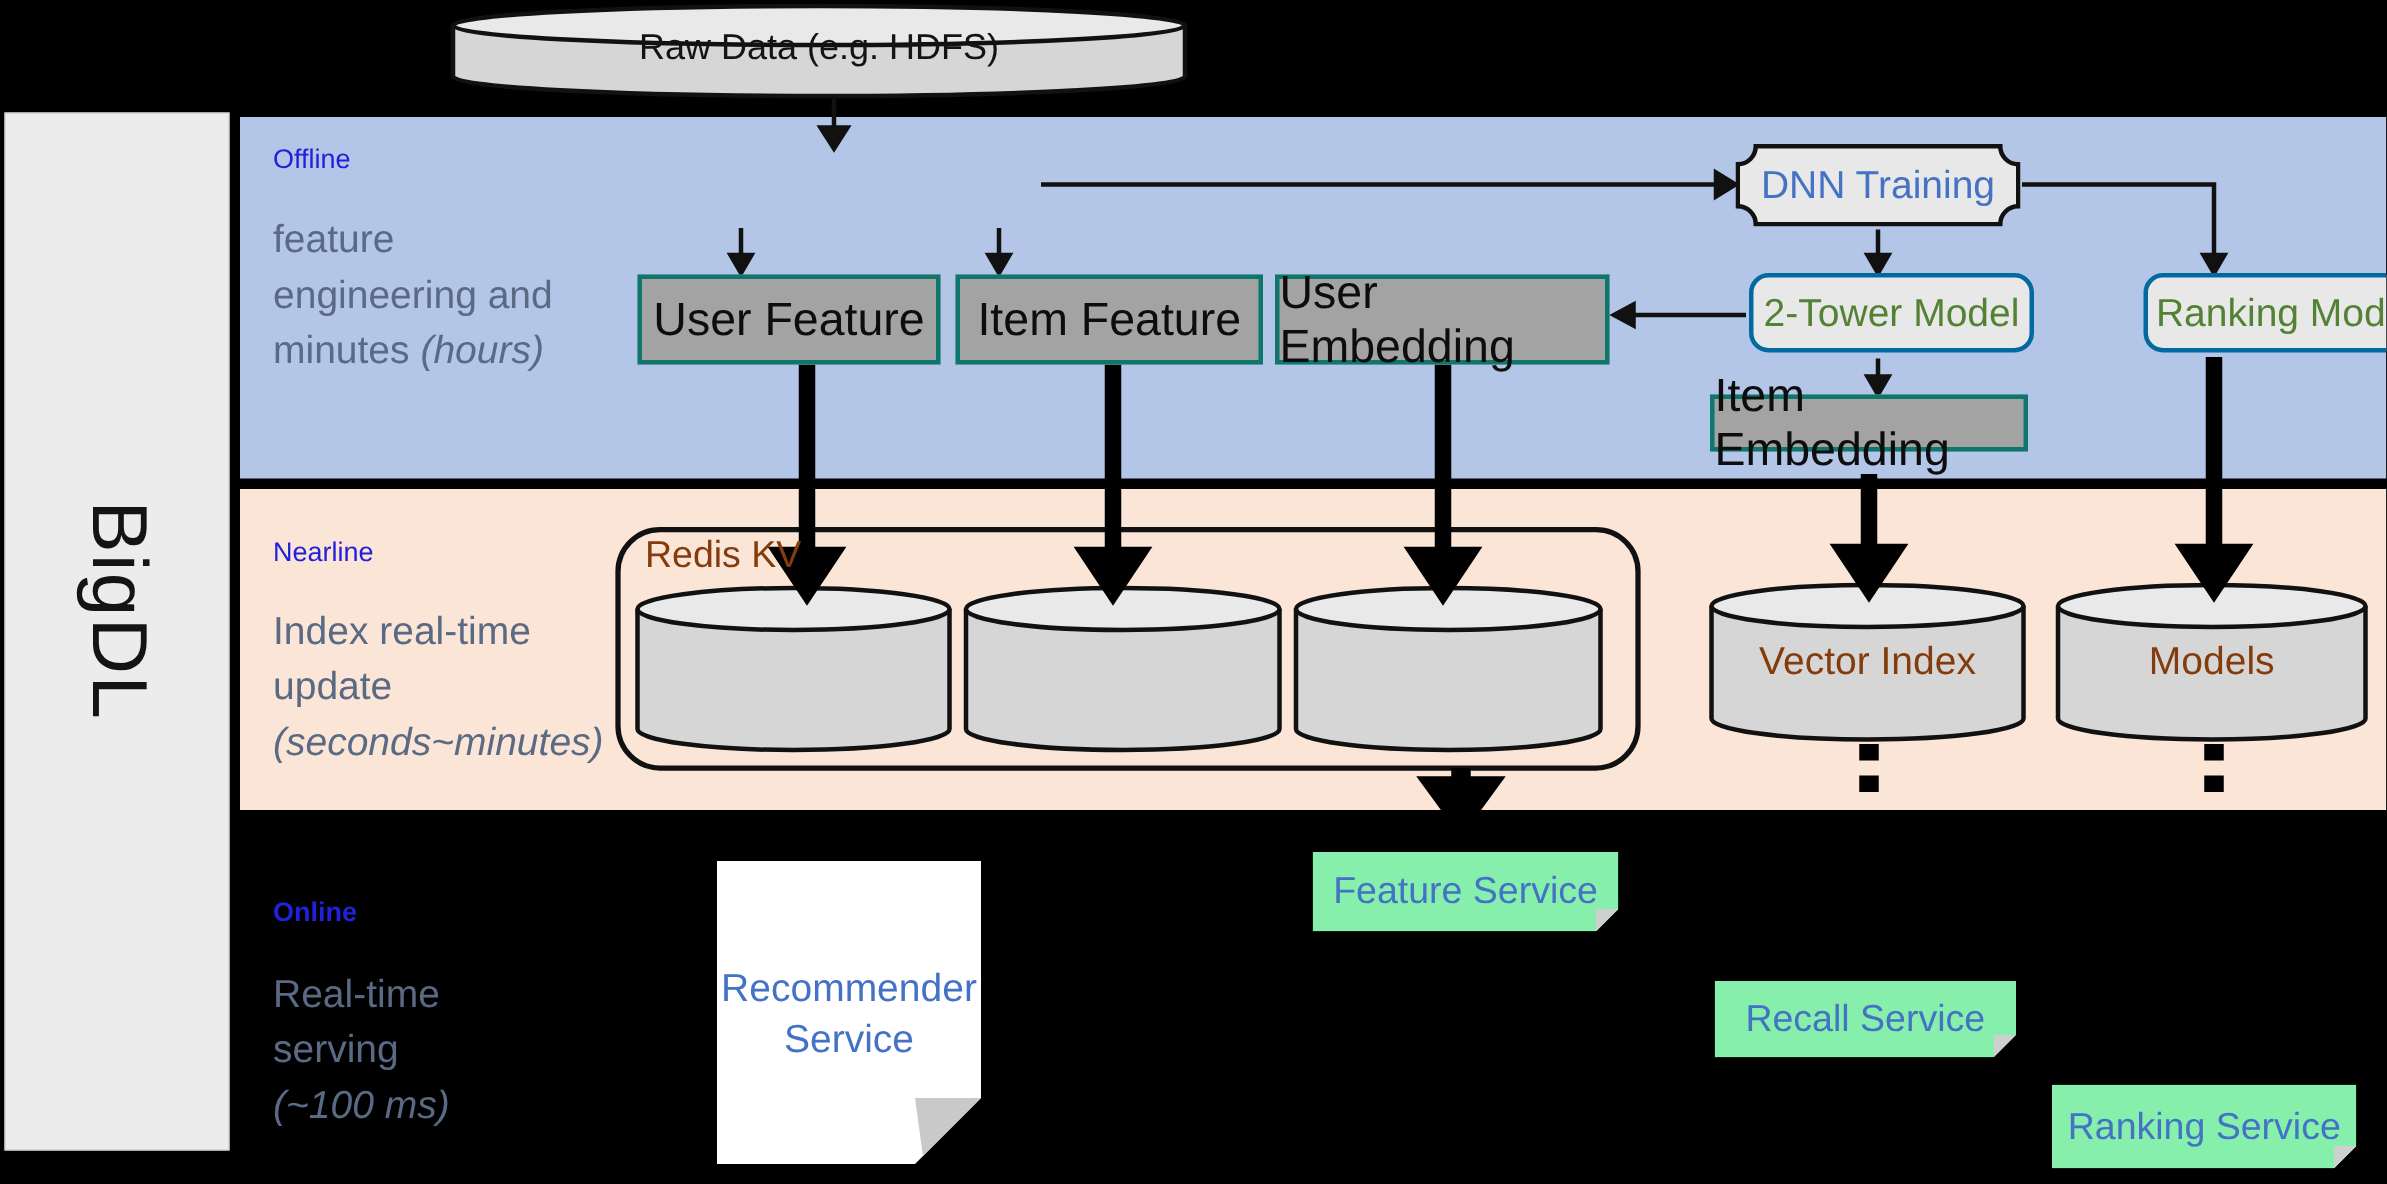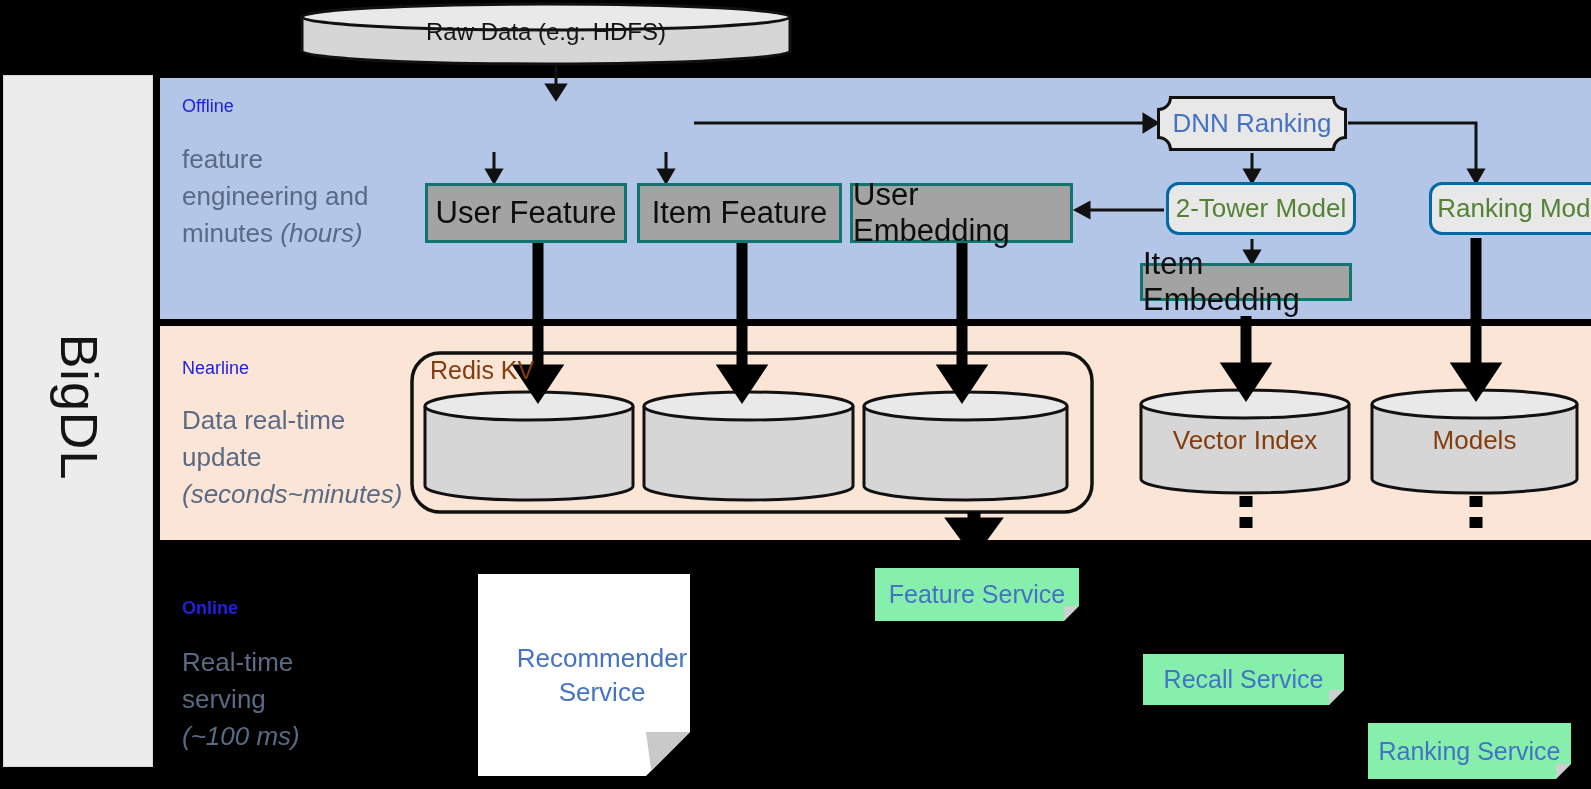--- a/index.html
+++ b/index.html
@@ -39,21 +39,20 @@
     position:absolute;background:#86efac;color:#4472C4;font-size:25px;
     display:flex;align-items:center;justify-content:center;text-align:center;
     clip-path:polygon(0 0,100% 0,100% calc(100% - 15px),calc(100% - 15px) 100%,0 100%);
   }
   .svc .fold{position:absolute;right:0;bottom:0;width:15px;height:15px;background:#cfcfcf;
     clip-path:polygon(0 0,100% 0,0 100%);}
   .doc{
     position:absolute;background:#fff;color:#4472C4;font-size:26px;line-height:34px;
     display:flex;align-items:center;justify-content:center;text-align:center;
     clip-path:polygon(0 0,100% 0,100% calc(100% - 44px),calc(100% - 44px) 100%,0 100%);
-    padding-left:36px;
   }
   .doc .fold{position:absolute;right:0;bottom:0;width:44px;height:44px;background:#c9c9c9;
     border-top:2px solid #222;clip-path:polygon(0 2px,100% 2px,6px 100%);}
   .connectors{position:absolute;left:0;top:0;z-index:1;}
   .node,.store-lbl,.svc,.doc,.sec-head,.sec-desc{z-index:3;}
 </style>
 </head>
 <body>
 
 <div class="stage">
@@ -140,38 +139,38 @@
 
   <div class="sec-head" style="top:96px;">Offline</div>
   <div class="sec-desc" style="top:141px;">
     <div><span>feature</span></div>
     <div><span>engineering and</span></div>
     <div><span>minutes </span><i>(hours)</i></div>
   </div>
 
   <div class="sec-head" style="top:358px;">Nearline</div>
   <div class="sec-desc" style="top:402px;">
-    <div><span>Data real-time</span></div>
+    <div><span>Index real-time</span></div>
     <div><span>update</span></div>
     <div><i>(seconds~minutes)</i></div>
   </div>
 
   <div class="sec-head online" style="top:598px;">Online</div>
   <div class="sec-desc" style="top:644px;">
     <div><span>Real-time</span></div>
     <div><span>serving</span></div>
     <div><i>(~100 ms)</i></div>
   </div>
 
 
   <div class="node shape-box" style="left:1157px;top:96px;width:190px;height:55px;">
     <svg class="shape" width="190" height="55" viewBox="0 0 190 55">
       <path d="M13.5,1.5 L176.5,1.5 A12,12 0 0 0 188.5,13.5 L188.5,41.5 A12,12 0 0 0 176.5,53.5 L13.5,53.5 A12,12 0 0 0 1.5,41.5 L1.5,13.5 A12,12 0 0 0 13.5,1.5 Z" fill="#E9E8E8" stroke="#111" stroke-width="3"></path>
     </svg>
-    <span class="lbl lbl-blue">DNN Ranking</span>
+    <span class="lbl lbl-blue">DNN Training</span>
   </div>
 
   <div class="node gray-box" style="left:425px;top:183px;width:202px;height:60px;">
     <span>User Feature</span>
   </div>
   <div class="node gray-box" style="left:637px;top:183px;width:205px;height:60px;">
     <span>Item Feature</span>
   </div>
   <div class="node gray-box" style="left:850px;top:183px;width:223px;height:60px;">
     <span>User Embedding</span>

